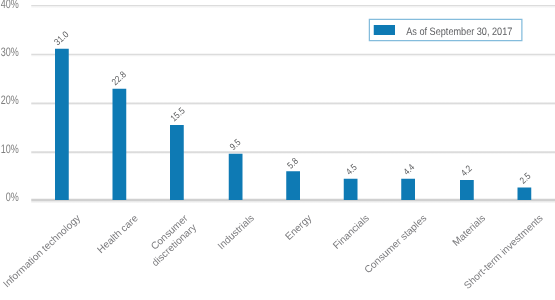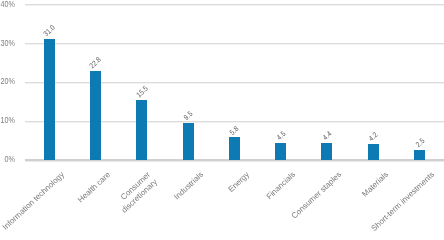--- a/index.html
+++ b/index.html
@@ -96,14 +96,18 @@
       </div>
     <div class="xlabel" style="left: 233.95px; width: 150px; top: 169.5px;">
         <div>Materials</div>
       </div>
     <div class="xlabel" style="left: 280.2px; width: 150px; top: 169.5px;">
         <div>Short-term investments</div>
       </div>
 
   </div>
 
+  <div id="legend">
+    <div class="swatch"></div>
+    <span class="ltext">As of September 30, 2017</span>
+  </div>
 
 </div>
 
 </body></html>

